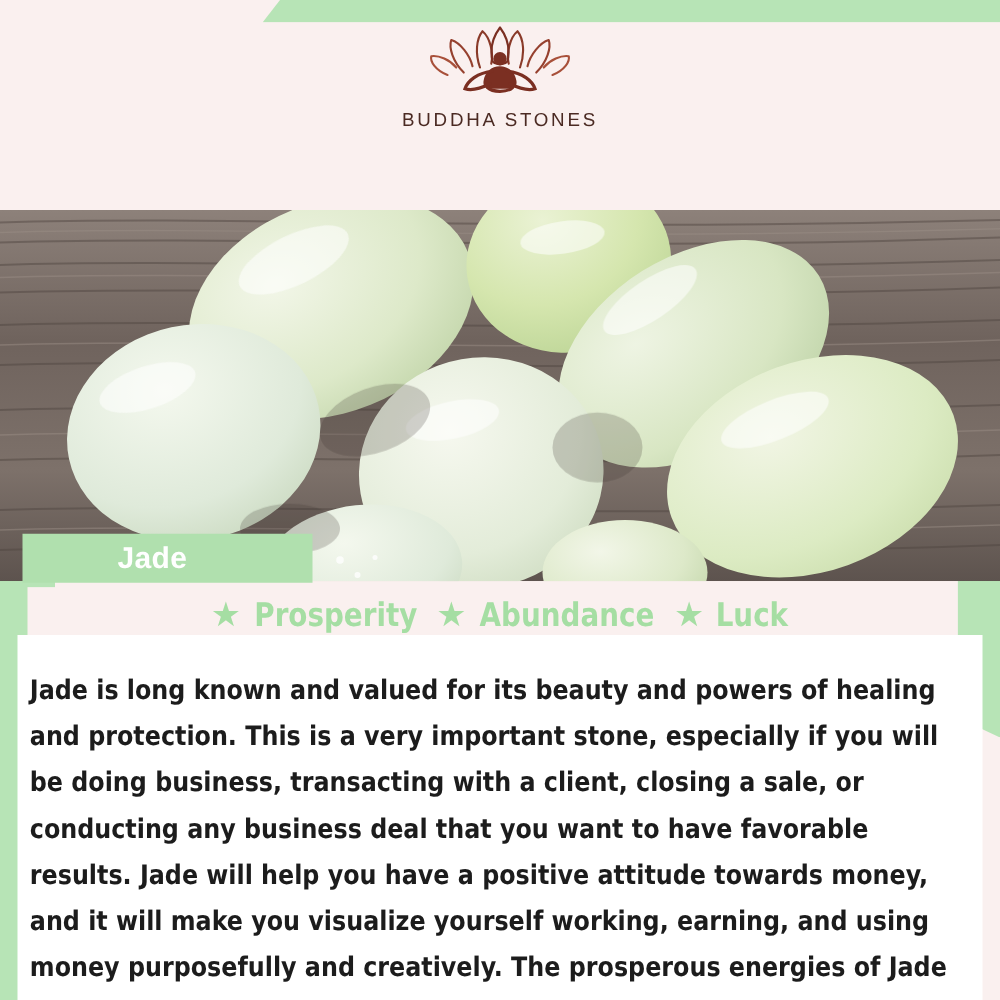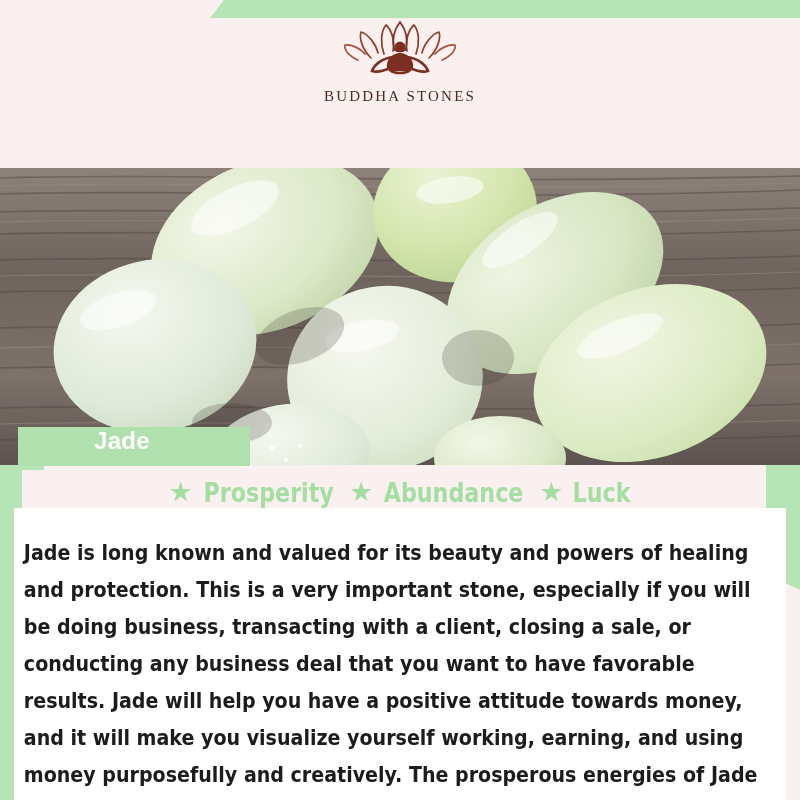--- a/index.html
+++ b/index.html
@@ -50,21 +50,21 @@
     top: 18px; left: 0; right: 0;
     height: 100px;
     display: flex;
     flex-direction: column;
     align-items: center;
     justify-content: flex-start;
   }
   #brand-logo { width: 124px; height: 66px; display: block; }
   #brand-name {
     margin-top: 4px;
-    font-family: Liberation Serif, serif;
+    font-family: Liberation Sans, sans-serif;
     font-size: 15px;
     letter-spacing: 2.2px;
     color: #4b2a23;
     font-weight: 400;
   }
 
   
   #title-banner {
     position: absolute;
     top: 118px; left: 160px;
@@ -92,21 +92,21 @@
     z-index: 2;
   }
   #photo svg { display: block; width: 800px; height: 297px; }
 
   
   #stone-chip {
     position: absolute;
     top: 427px; left: 18px;
     width: 232px; height: 39px;
     background: #b0e0ae;
-    display: flex; 
+    display: flex; align-items: center;
     z-index: 5;
   }
   #stone-chip-label {
     color: #ffffff;
     font-size: 24px;
     font-weight: bold;
     padding-left: 76px;
     letter-spacing: .3px;
   }
 

